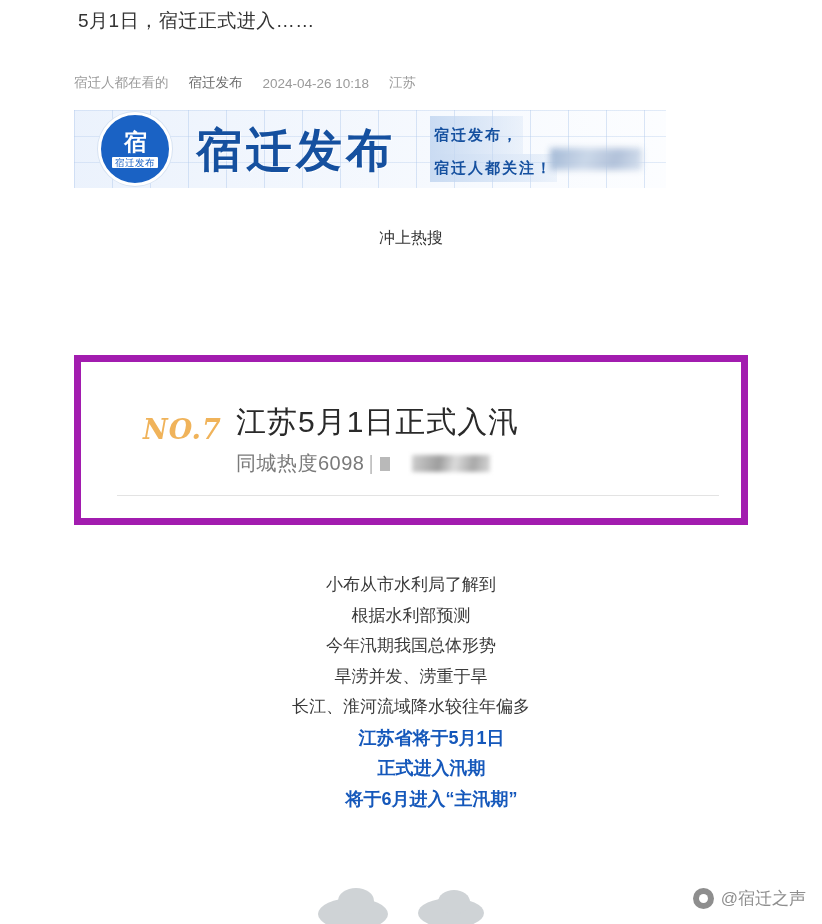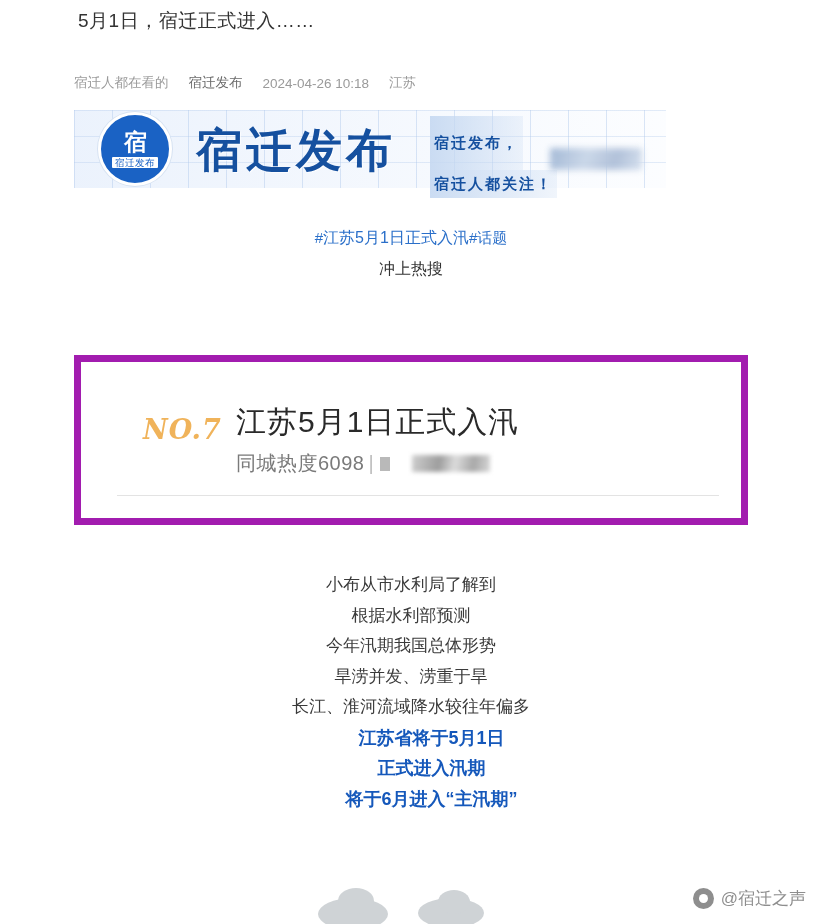--- a/index.html
+++ b/index.html
@@ -107,21 +107,21 @@
     position: absolute;
     left: 356px; top: 14px;
     width: 220px;
     color: #15509f;
     font-size: 15px;
     line-height: 28px;
     letter-spacing: 2px;
     font-weight: bold;
     white-space: nowrap;
   }
-  .banner-slogan .l1 { background: linear-gradient(to right, rgba(197,216,241,0.9), rgba(197,216,241,0.25)); display:inline-block; padding: 13px 4px; }
+  .banner-slogan .l1 { background: linear-gradient(to right, rgba(197,216,241,0.9), rgba(197,216,241,0.25)); display:inline-block; padding: 5px 4px; }
   .banner-slogan .l2 { background: linear-gradient(to right, rgba(197,216,241,0.9), rgba(197,216,241,0.25)); display:inline-block; padding: 0 4px; }
   .banner-blur {
     position: absolute;
     left: 476px; top: 46px;
     width: 92px; height: 22px;
     background: linear-gradient(110deg,#9fb6d4,#c9d6e8 40%,#aebfd8 70%,#d4dfee);
     filter: blur(3px);
     opacity: 0.95;
   }
 
@@ -273,23 +273,20 @@
     </div>
     <div class="banner-wordmark">宿迁发布</div>
     <div class="banner-slogan">
       <div><span class="l1">宿迁发布，</span></div>
       <div><span class="l2">宿迁人都关注！</span></div>
     </div>
     <div class="banner-blur"></div>
   </div>
 
   <div class="intro">
-    <div>
-      <span class="topic topic-small">#</span><span class="topic">江苏5月1日正式入汛</span><span class="topic topic-small">#话题</span>
-    </div>
     <div>冲上热搜</div>
   </div>
 
   <div class="hotcard">
     <div class="hot-rank">NO.7</div>
     <div class="hot-title">江苏5月1日正式入汛</div>
     <div class="hot-sub">
       <span>同城热度6098</span>
       <span class="sep">|</span>
       <span class="chip"></span>

